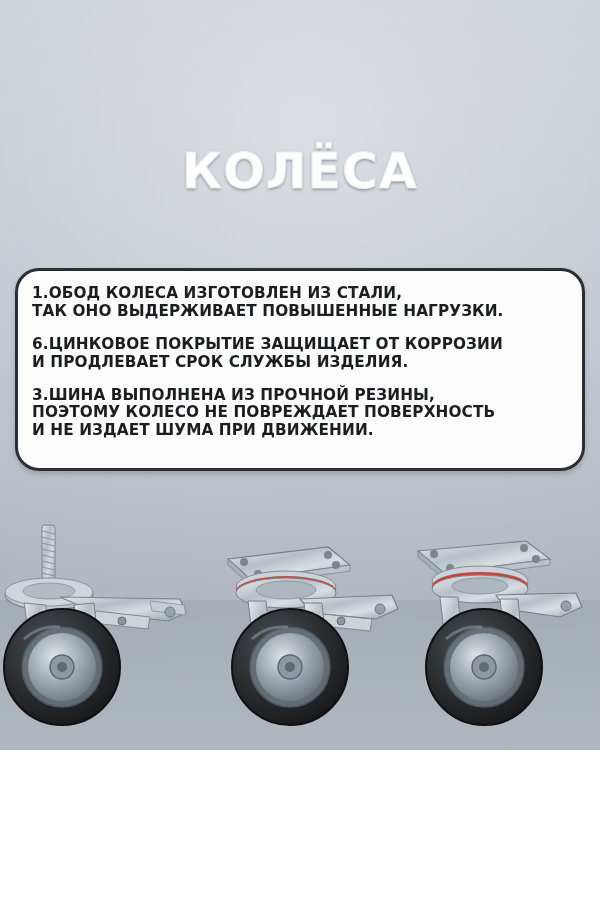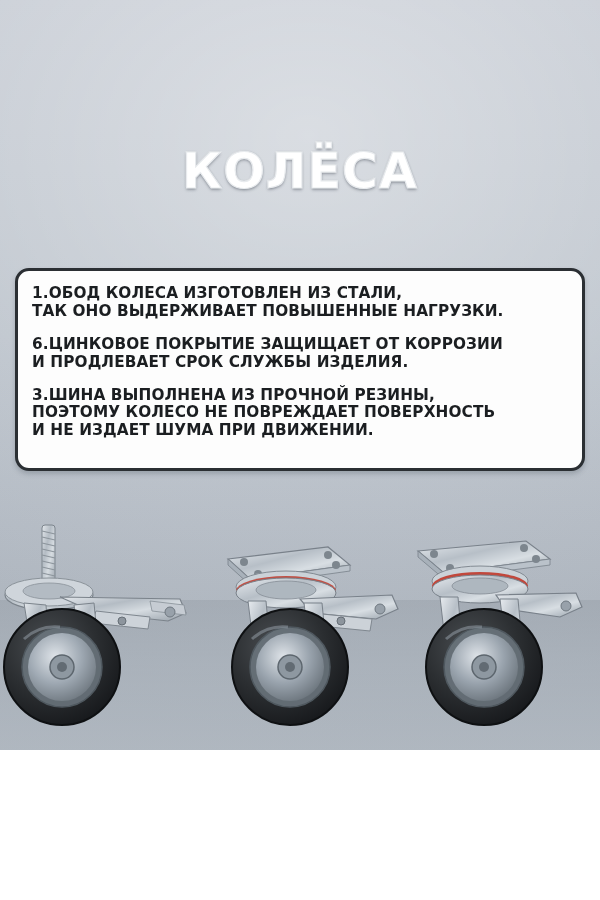--- a/index.html
+++ b/index.html
@@ -75,21 +75,21 @@
   
   .card {
     position: absolute;
     left: 15px;
     top: 268px;
     width: 570px;
     box-sizing: border-box;
     padding: 14px 8px 16px 14px;
     background: #fdfdfd;
     border: 3px solid #2b2f33;
-    border-radius: 14px;
+    border-radius: 24px;
     box-shadow: 0 3px 5px rgba(70,78,88,0.28);
     z-index: 6;
   }
   .feature {
     font-family: "DejaVu Sans", sans-serif;
     font-weight: bold;
     font-size: 15.3px;
     line-height: 1.17;
     color: #1b1e21;
     letter-spacing: 0.1px;

